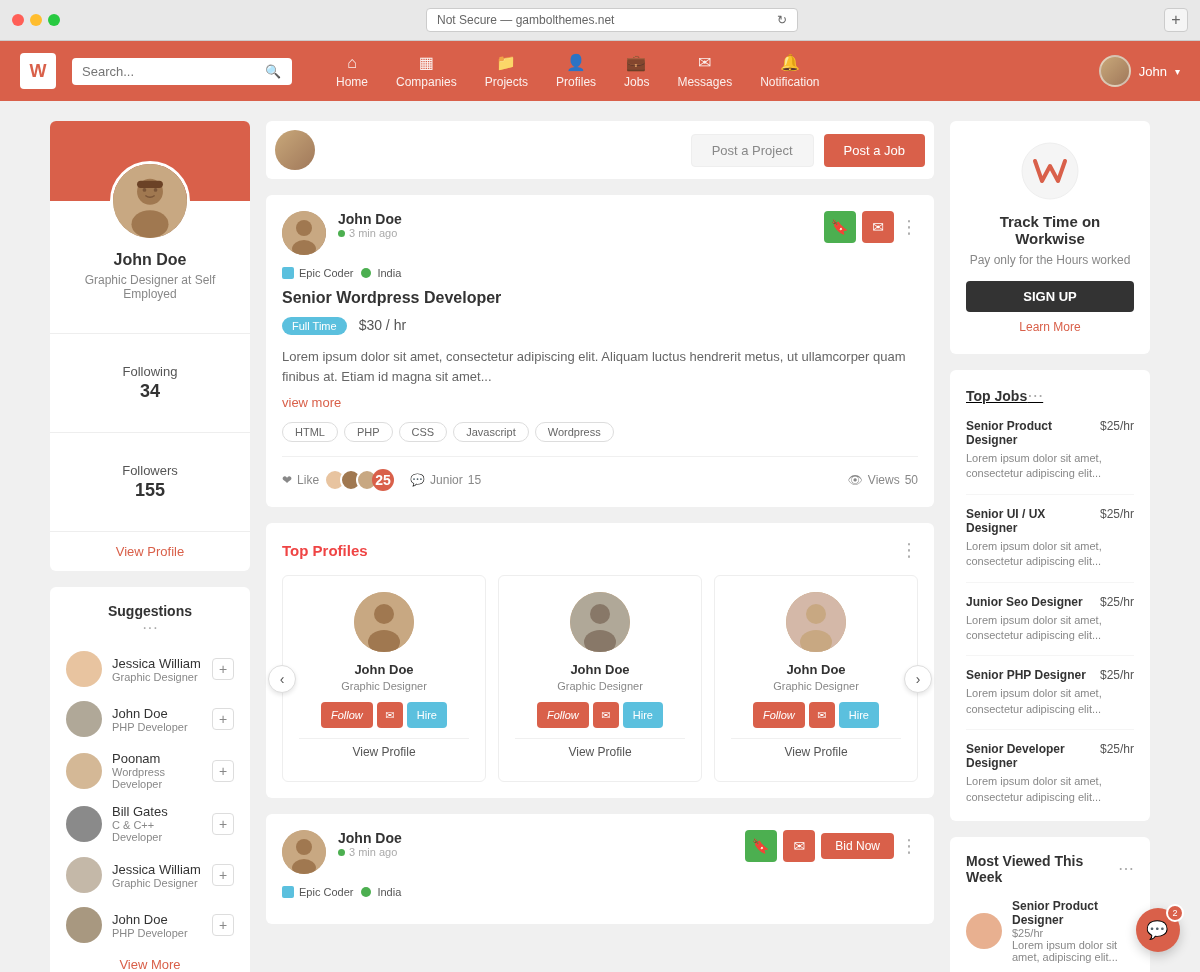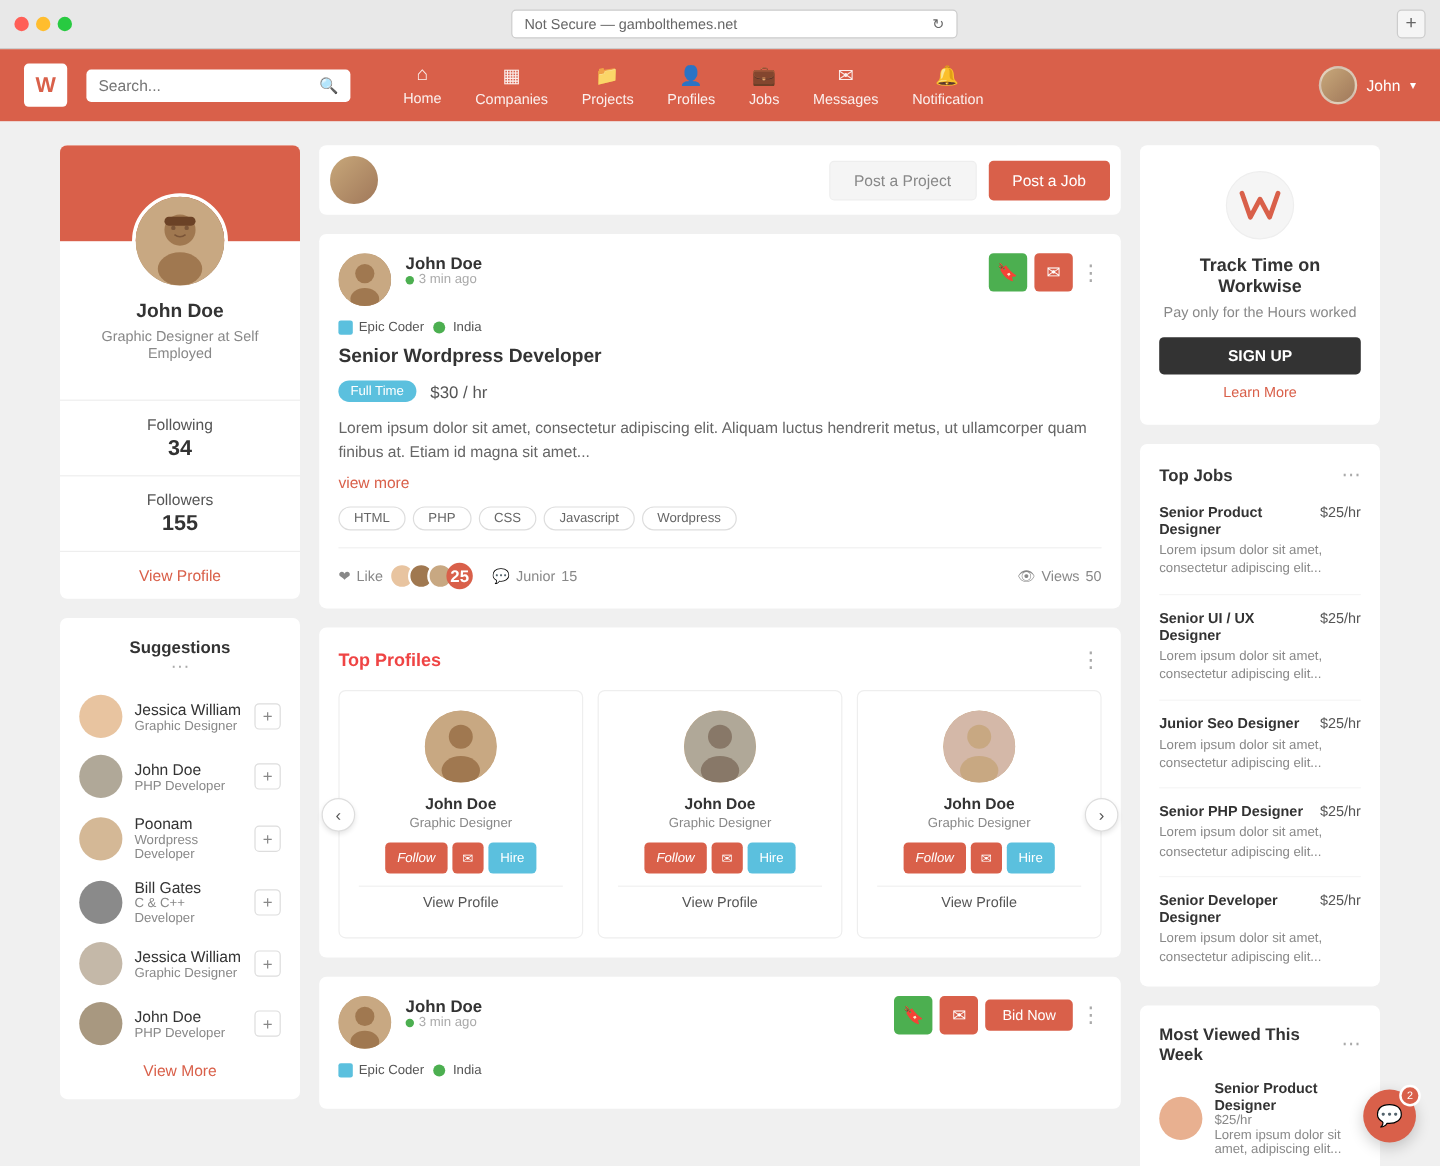--- a/index.html
+++ b/index.html
@@ -33,21 +33,21 @@
 
     
     .sidebar-left { width: 200px; flex-shrink: 0; }
     .profile-card { background: white; border-radius: 6px; overflow: hidden; margin-bottom: 16px; }
     .profile-cover { background: #d9604a; height: 80px; position: relative; }
     .profile-avatar { width: 80px; height: 80px; border-radius: 50%; border: 3px solid white; background: #c8a882; overflow: hidden; position: absolute; bottom: -40px; left: 50%; transform: translateX(-50%); }
     .profile-avatar-img { width: 100%; height: 100%; object-fit: cover; background: linear-gradient(135deg, #c8a87a, #a0785a); display: flex; align-items: center; justify-content: center; color: #7a5538; font-size: 28px; }
     .profile-info { padding: 50px 16px 16px; text-align: center; }
     .profile-name { font-size: 16px; font-weight: 600; color: #333; margin-bottom: 4px; }
     .profile-title { font-size: 12px; color: #888; margin-bottom: 16px; }
-    .stat-box { border-top: 1px solid #eee; padding: 12px; text-align: center; }
+    .stat-box { border-top: 1px solid #eee; padding: 30px; text-align: center; }
     .stat-label { font-size: 13px; color: #555; }
     .stat-value { font-size: 18px; font-weight: 700; color: #333; margin-top: 2px; }
     .view-profile-btn { display: block; color: #d9604a; text-align: center; padding: 12px; font-size: 13px; font-weight: 500; border-top: 1px solid #eee; cursor: pointer; text-decoration: none; }
 
     
     .suggestions-card { background: white; border-radius: 6px; padding: 16px; }
     .suggestions-header { display: flex; justify-content: space-between; align-items: center; margin-bottom: 14px; flex-direction: column; }
     .suggestions-title { font-size: 14px; font-weight: 600; color: #333; }
     .more-icon { color: #aaa; cursor: pointer; font-size: 16px; }
     .suggestion-item { display: flex; align-items: center; gap: 10px; margin-bottom: 14px; }
@@ -77,21 +77,21 @@
     .job-user-name { font-size: 14px; font-weight: 600; color: #333; }
     .job-time { font-size: 11px; color: #aaa; display: flex; align-items: center; gap: 4px; }
     .online-dot { width: 7px; height: 7px; border-radius: 50%; background: #4caf50; display: inline-block; }
     .job-tags-row { display: flex; align-items: center; gap: 8px; margin-bottom: 10px; }
     .tag-company { font-size: 11px; color: #555; display: flex; align-items: center; gap: 3px; }
     .tag-location { font-size: 11px; color: #555; display: flex; align-items: center; gap: 3px; }
     .icon-btn { width: 32px; height: 32px; border-radius: 4px; display: flex; align-items: center; justify-content: center; cursor: pointer; border: none; font-size: 14px; }
     .icon-btn-green { background: #4caf50; color: white; }
     .icon-btn-red { background: #d9604a; color: white; }
     .job-title { font-size: 16px; font-weight: 600; color: #333; margin-bottom: 10px; }
-    .job-meta { display: flex; align-items: flex-end; gap: 12px; margin-bottom: 12px; }
+    .job-meta { display: flex; align-items: flex-start; gap: 12px; margin-bottom: 12px; }
     .badge-blue { background: #5bc0de; color: white; padding: 3px 10px; border-radius: 12px; font-size: 11px; font-weight: 500; }
     .job-rate { font-size: 14px; color: #555; }
     .job-desc { font-size: 13px; color: #666; line-height: 1.5; margin-bottom: 8px; }
     .view-more-job { color: #d9604a; font-size: 13px; cursor: pointer; margin-bottom: 12px; display: inline-block; }
     .tech-tags { display: flex; gap: 6px; flex-wrap: wrap; margin-bottom: 14px; }
     .tech-tag { border: 1px solid #ddd; border-radius: 12px; padding: 3px 12px; font-size: 11px; color: #666; }
     .job-footer { display: flex; align-items: center; gap: 16px; padding-top: 12px; border-top: 1px solid #f0f0f0; }
     .footer-action { display: flex; align-items: center; gap: 5px; font-size: 12px; color: #888; cursor: pointer; }
     .like-avatars { display: flex; }
     .like-avatar { width: 22px; height: 22px; border-radius: 50%; border: 2px solid white; margin-left: -6px; background: #ddd; font-size: 8px; display: flex; align-items: center; justify-content: center; color: #888; }
@@ -122,21 +122,21 @@
     .sidebar-right { width: 200px; flex-shrink: 0; }
     .promo-card { background: white; border-radius: 6px; padding: 20px 16px; text-align: center; margin-bottom: 16px; }
     .promo-logo { width: 60px; height: 60px; margin: 0 auto 12px; }
     .promo-title { font-size: 15px; font-weight: 700; color: #333; margin-bottom: 6px; }
     .promo-sub { font-size: 12px; color: #888; margin-bottom: 14px; }
     .promo-signup { background: #333; color: white; border: none; padding: 8px 24px; border-radius: 4px; font-size: 13px; font-weight: 600; cursor: pointer; display: block; width: 100%; margin-bottom: 6px; }
     .promo-learn { color: #d9604a; font-size: 12px; cursor: pointer; }
 
     
     .jobs-panel { background: white; border-radius: 6px; padding: 16px; margin-bottom: 16px; }
-    .jobs-panel-header { display: flex; align-items: center; justify-content: space-between; margin-bottom: 14px; }
+    .jobs-panel-header { display: flex; align-items: center; margin-bottom: 14px; text-decoration: underline; }
     .jobs-panel-title { font-size: 14px; font-weight: 600; color: #333; }
     .job-list-item { margin-bottom: 12px; padding-bottom: 12px; border-bottom: 1px solid #f5f5f5; }
     .job-list-item:last-child { border-bottom: none; margin-bottom: 0; padding-bottom: 0; }
     .job-list-row { display: flex; justify-content: space-between; align-items: flex-start; margin-bottom: 4px; }
     .job-list-title { font-size: 12px; font-weight: 600; color: #333; }
     .job-list-rate { font-size: 12px; color: #555; }
     .job-list-desc { font-size: 11px; color: #888; line-height: 1.4; }
 
     
     .most-viewed { background: white; border-radius: 6px; padding: 16px; }

